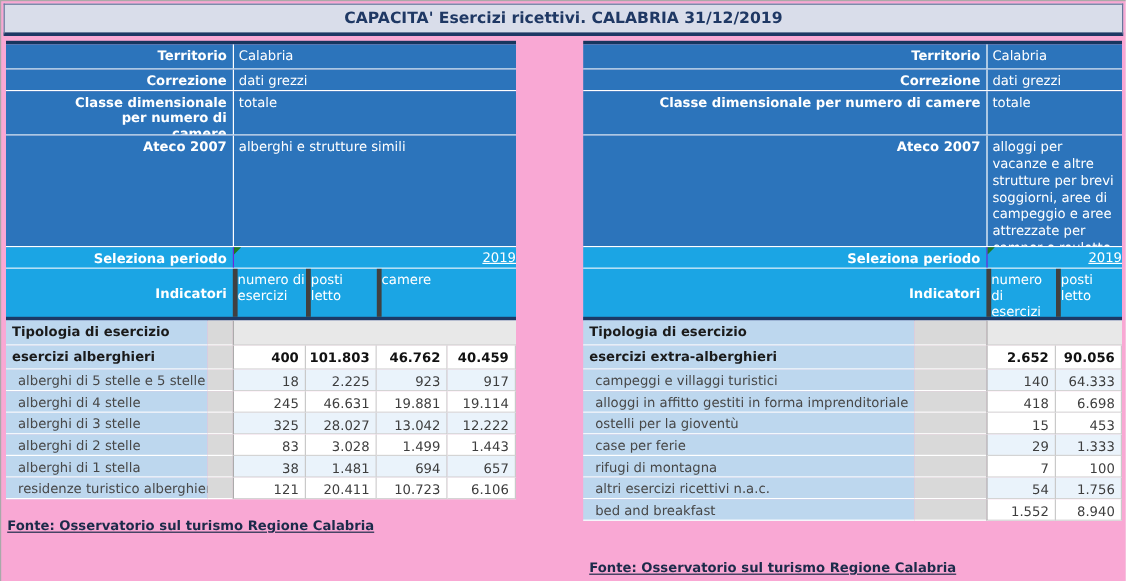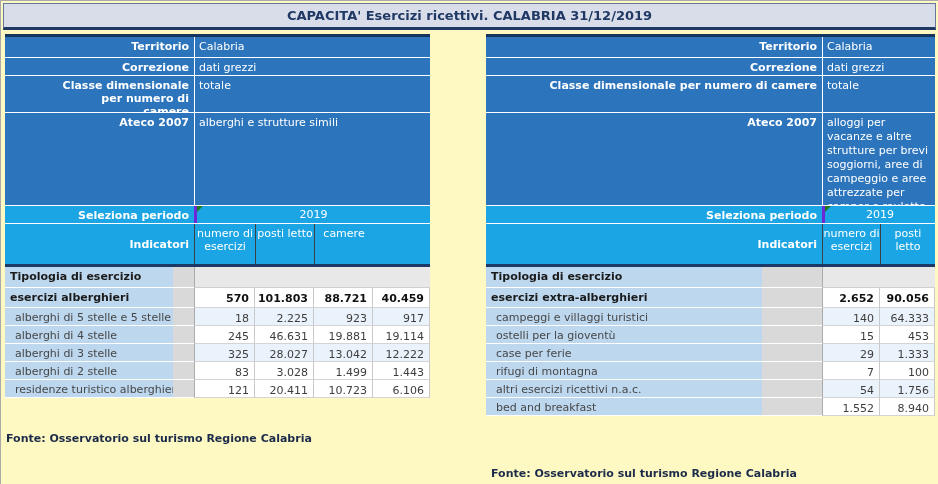--- a/index.html
+++ b/index.html
@@ -1,51 +1,51 @@
 <!DOCTYPE html>
 <html><head>
 <meta charset="utf-8">
 <style>
   html,body{margin:0;padding:0;background:#f2f2f2;}
-  .canvas{position:relative;width:938px;height:484px;background:#fef9c3;
+  .canvas{position:relative;width:938px;height:484px;background:#f9a8d4;
     font-family:"DejaVu Sans","Liberation Sans",sans-serif;
     border-top:1px solid #a9a9a9;border-left:1px solid #a9a9a9;overflow:hidden;}
   .title{position:absolute;left:2px;right:3px;top:2px;height:27px;box-sizing:border-box;
     background:#D9DDEA;border:1px solid #67779c;border-bottom:3px solid #1F3864;
     color:#1F3864;font-weight:bold;font-size:13px;text-align:center;line-height:23px;}
   .tbl{position:absolute;top:33px;border-top:3px solid #16355e;font-size:11px;}
   .tbl.left {left:4px;width:425px;--lw:189px;--bl:168px;--sp:21px;--cols:61px 59px 59px 57px;}
   .tbl.right{left:485px;width:449px;--lw:336px;--bl:276px;--sp:60px;--cols:58px 55px;}
   .frow,.prow{display:grid;grid-template-columns:var(--lw) 1fr;box-sizing:border-box;}
   .grid-c{display:grid;grid-template-columns:var(--bl) var(--sp) var(--cols);box-sizing:border-box;}
   .frow{background:#2C74BB;border-bottom:1px solid #fff;}
   .f0{height:21px}.f1{height:18px}.f2{height:37px}.f3{height:93px}
   .fl{color:#fff;font-weight:bold;text-align:right;padding:3px 5px 0 2px;box-sizing:border-box;overflow:hidden;line-height:13px;margin-left:45px;}
   .fv{color:#fff;border-left:1px solid #fff;padding:3px 2px 0 4px;box-sizing:border-box;overflow:hidden;line-height:14px;}
   .prow{background:#1BA5E4;height:18px;border-bottom:1px solid #fff;}
-  .pv{position:relative;color:#fff;text-align:center;border-left:3px solid #6d28d9;padding-top:2px;box-sizing:border-box;}
+  .pv{position:relative;color:#fff;text-align:right;border-left:1px solid #6d28d9;padding-top:2px;box-sizing:border-box;text-decoration:underline;}
   .tri{position:absolute;left:0;top:0;width:0;height:0;border-top:6px solid #217a21;border-right:6px solid transparent;}
   .irow{background:#1BA5E4;height:43px;border-bottom:3px solid #1c3a66;}
   .ind{display:block;padding-top:14px;}
-  .colh{color:#fff;text-align:center;border-left:1px solid #404040;padding-top:3px;line-height:13px;box-sizing:border-box;overflow:hidden;}
+  .colh{color:#fff;text-align:left;border-left:4px solid #404040;padding-top:3px;line-height:13px;box-sizing:border-box;overflow:hidden;}
   .brow{height:18px;}
   .tip{height:21px}
   .boldrow{height:20px;}
   .bl{background:#BDD7EE;border-bottom:1px solid #fff;padding:3px 2px 0 5px;color:#474747;
     box-sizing:border-box;white-space:nowrap;overflow:hidden;}
   .subl{padding-left:10px;}
   .bh{color:#1a1a1a;font-weight:bold;}
   .sp{background:#D9D9D9;border-bottom:1px solid #fff;box-sizing:border-box;}
   .greycell{background:#E8E8E8;border-left:1px solid #ababab;border-bottom:1px solid #cfcfcf;box-sizing:border-box;}
   .num{background:#fff;text-align:right;padding:4px 5px 0 0;color:#3d3d3d;
     border-right:1px solid #c9c9c9;border-bottom:1px solid #d4d4d4;box-sizing:border-box;overflow:hidden;}
   .num.first{border-left:1px solid #ababab;}
   .altrow .num{background:#EAF3FB;}
   .boldrow .num{color:#111;font-weight:bold;}
-  .source{position:absolute;font-weight:bold;font-size:11px;color:#1c2b4a;white-space:nowrap;}
+  .source{position:absolute;font-weight:bold;font-size:11px;color:#1c2b4a;white-space:nowrap;text-decoration:underline;}
   .source.s0{left:5px;top:431px;}
   .source.s1{left:490px;top:466px;}
 </style>
 </head>
 <body>
 
 <div class="canvas">
   <div class="title">CAPACITA' Esercizi ricettivi. CALABRIA 31/12/2019</div>
   <section class="tbl left">
       <div class="frow f0">
@@ -76,23 +76,23 @@
       </div>
       <div>
         <div class="brow tip grid-c">
           <div class="bl bh">Tipologia di esercizio</div>
           <div class="sp"></div>
           <div class="greycell" style="grid-column: span 4;"></div>
         </div>
         <div class="brow grid-c boldrow">
           <div class="bl bh">esercizi alberghieri</div>
           <div class="sp"></div>
-          <div class="num first">570</div>
+          <div class="num first">400</div>
           <div class="num">101.803</div>
-          <div class="num">88.721</div>
+          <div class="num">46.762</div>
           <div class="num">40.459</div>
         </div>
         <div class="brow grid-c altrow">
           <div class="bl subl">alberghi di 5 stelle e 5 stelle lusso</div>
           <div class="sp"></div>
           <div class="num first">18</div>
           <div class="num">2.225</div>
           <div class="num">923</div>
           <div class="num">917</div>
         </div>
@@ -112,20 +112,28 @@
           <div class="num">13.042</div>
           <div class="num">12.222</div>
         </div>
         <div class="brow grid-c">
           <div class="bl subl">alberghi di 2 stelle</div>
           <div class="sp"></div>
           <div class="num first">83</div>
           <div class="num">3.028</div>
           <div class="num">1.499</div>
           <div class="num">1.443</div>
+        </div>
+        <div class="brow grid-c altrow">
+          <div class="bl subl">alberghi di 1 stella</div>
+          <div class="sp"></div>
+          <div class="num first">38</div>
+          <div class="num">1.481</div>
+          <div class="num">694</div>
+          <div class="num">657</div>
         </div>
         <div class="brow grid-c">
           <div class="bl subl">residenze turistico alberghiere</div>
           <div class="sp"></div>
           <div class="num first">121</div>
           <div class="num">20.411</div>
           <div class="num">10.723</div>
           <div class="num">6.106</div>
         </div>
       </div>
@@ -166,20 +174,26 @@
           <div class="bl bh">esercizi extra-alberghieri</div>
           <div class="sp"></div>
           <div class="num first">2.652</div>
           <div class="num">90.056</div>
         </div>
         <div class="brow grid-c altrow">
           <div class="bl subl">campeggi e villaggi turistici</div>
           <div class="sp"></div>
           <div class="num first">140</div>
           <div class="num">64.333</div>
+        </div>
+        <div class="brow grid-c">
+          <div class="bl subl">alloggi in affitto gestiti in forma imprenditoriale</div>
+          <div class="sp"></div>
+          <div class="num first">418</div>
+          <div class="num">6.698</div>
         </div>
         <div class="brow grid-c">
           <div class="bl subl">ostelli per la gioventù</div>
           <div class="sp"></div>
           <div class="num first">15</div>
           <div class="num">453</div>
         </div>
         <div class="brow grid-c altrow">
           <div class="bl subl">case per ferie</div>
           <div class="sp"></div>

